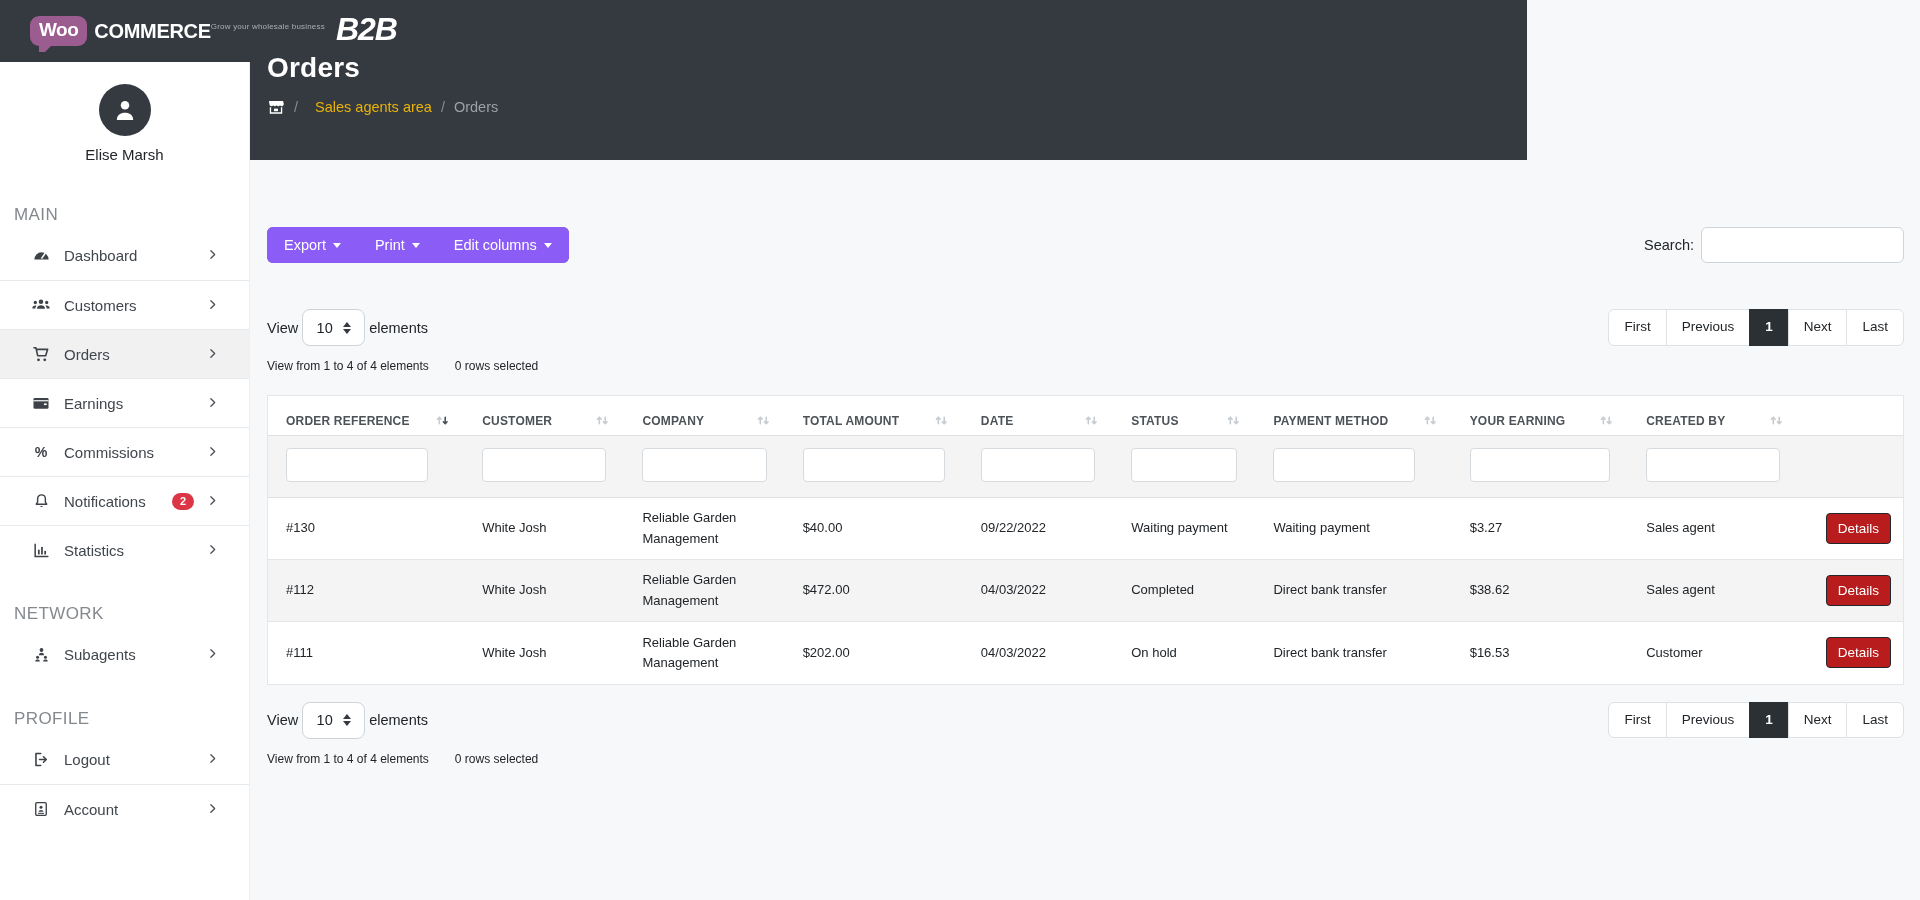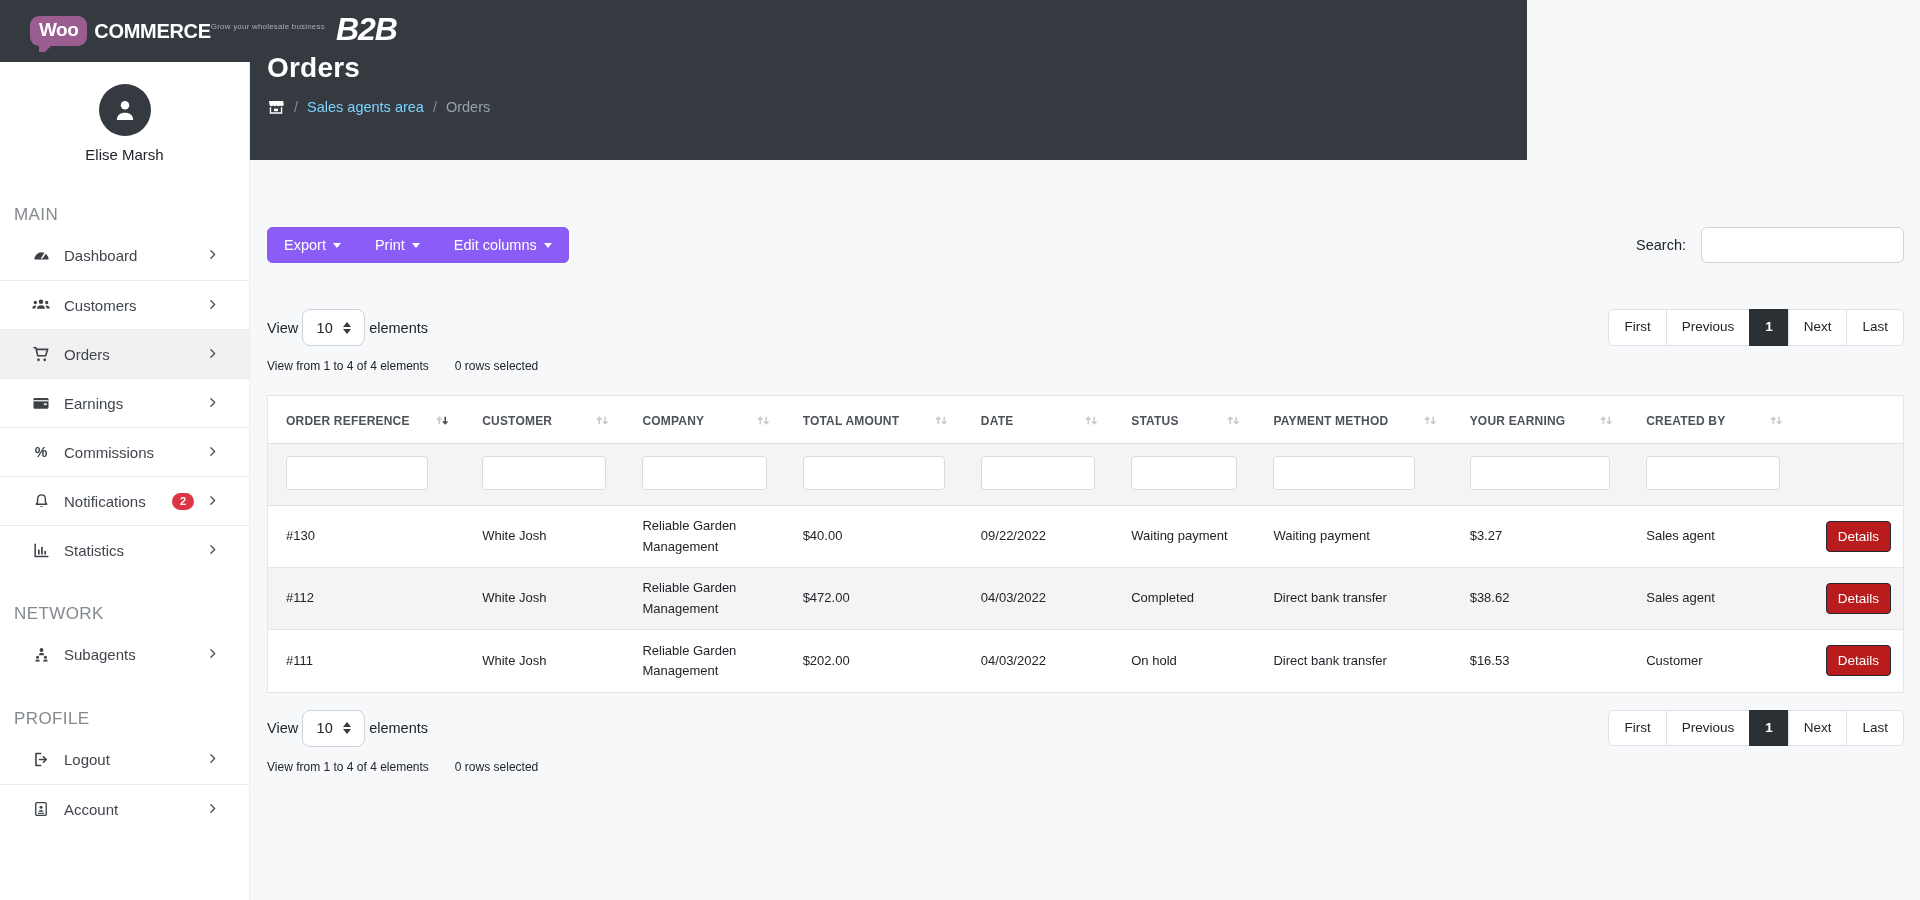--- a/index.html
+++ b/index.html
@@ -15,21 +15,21 @@
     border-top-color:#9b5c8f; border-left-color:#9b5c8f; border-bottom:0; }
   .commerce-wrap { display:flex; flex-direction:row; line-height:1; }
   .commerce { color:#fff; font-weight:800; font-size:20px; letter-spacing:-0.3px; }
   .tagline { color:#a9aeb3; font-size:8px; margin-top:2px; letter-spacing:0.2px; }
   .b2b { color:#fff; font-weight:800; font-style:italic; font-size:32px; letter-spacing:-1px; margin-left:4px; margin-top:-4px;}
 
   .band-head { position:absolute; left:267px; top:52px; }
   .page-title { color:#fff; font-size:28px; font-weight:600; letter-spacing:0.2px; }
   .breadcrumb { display:flex; align-items:center; gap:9px; margin-top:14px; font-size:14.5px; }
   .breadcrumb .sep { color:#868d93; }
-  .crumb-link { color:#7dd3fc; }
+  .crumb-link { color:#eab308;margin-left:8px; }
   .crumb-current { color:#9aa1a7; }
 
   
   .sidebar { position:absolute; top:62px; left:0; width:250px; height:838px; background:#fff;
     border-right:1px solid #eceef0; z-index:3; }
   .avatar { width:52px; height:52px; border-radius:50%; background:#343a40; margin:22px auto 0;
     display:flex; align-items:center; justify-content:center; }
   .user-name { text-align:center; font-size:15px; margin-top:10px; color:#212529; }
   .side-section-label { font-size:17px; color:#84898e; letter-spacing:0.4px; padding:0 0 0 14px; margin-top:30px; }
   .side-section-label.first { margin-top:42px; }
@@ -47,21 +47,21 @@
 
   
   .main { position:absolute; top:160px; left:250px; right:0; bottom:0; background:#f7f8f9; padding:0 16px 0 17px; }
 
   .toolbar { margin-top:67px; display:flex; align-items:center; justify-content:space-between; }
   .btn-group { display:flex; background:#6c757d; border-radius:6px; overflow:hidden; }
   .tb-btn { background:#8b5cf6; border:none; color:#fff; font-size:14.5px; padding:10px 17px; cursor:pointer;
     display:flex; align-items:center; font-family:inherit; }
   .caret { display:inline-block; width:0; height:0; border-left:4.5px solid transparent;
     border-right:4.5px solid transparent; border-top:5px solid #fff; margin-left:7px; }
-  .search-wrap { display:flex; align-items:center; gap:15px; }
+  .search-wrap { display:flex; align-items:center; gap:7px; }
   .search-label { font-size:14.5px; }
   .search-input { width:203px; height:36px; border:1px solid #ced4da; border-radius:6px; background:#fff; padding:0 10px; font-size:14px; }
 
   .list-controls { margin-top:46px; display:flex; align-items:center; justify-content:space-between; }
   .length-wrap { display:flex; align-items:center; gap:4px; font-size:14.5px; }
   .length-select { width:63px; height:37px; background:#fff; border:1px solid #ced4da; border-radius:8px;
     display:flex; align-items:center; justify-content:center; gap:10px; cursor:pointer; font-size:14.5px; }
   .updown { display:flex; flex-direction:column; gap:2px; }
   .updown i { display:block; width:0; height:0; border-left:4px solid transparent; border-right:4px solid transparent; }
   .updown .u { border-bottom:5px solid #343a40; }
@@ -75,21 +75,21 @@
   .pg-btn.active { background:#2b3035; border-color:#2b3035; color:#fff; font-weight:bold; }
 
   .info-line { margin-top:13px; font-size:12px; color:#212529; display:flex; gap:26px; }
 
   
   .table-wrap { margin-top:22px; background:#fff; border:1px solid #e4e7ea; }
   table { width:100%; border-collapse:collapse; table-layout:fixed; }
   th, td { text-align:left; vertical-align:middle; }
   col.c1{width:12%} col.c2{width:9.8%} col.c3{width:9.8%} col.c4{width:10.9%} col.c5{width:9.2%}
   col.c6{width:8.7%} col.c7{width:12%} col.c8{width:10.8%} col.c9{width:10.4%} col.c10{width:auto}
-  thead th { padding:17px 14px 15px 18px; border-bottom:1px solid #dee2e6;text-align:center; }
+  thead th { padding:17px 14px 7px 18px; border-bottom:1px solid #dee2e6;text-align:center; }
   .th-inner { display:flex; align-items:center; justify-content:space-between; gap:6px; }
   .th-label { font-size:12px; font-weight:bold; color:#4c5257; letter-spacing:0.2px; white-space:nowrap;
     overflow:hidden; text-overflow:ellipsis; }
   .sort-ic { flex:none; }
   .sort-ic .arr { stroke:#c7ccd1; stroke-width:1.7; fill:none; stroke-linecap:round; stroke-linejoin:round; }
   .sort-ic.desc .arr-down { stroke:#495057; }
   tr.filter-row td { padding:10px 18px 13px; border-bottom:1px solid #dee2e6; }
   .filter-input { width:100%; max-width:142px; height:34px; border:1px solid #d6dbdf; border-radius:4px; background:#fff; padding:0 8px; font-size:13px;}
   tbody td { padding:10px 14px 10px 18px; font-size:13px; color:#212529; line-height:1.55; height:62px;
     border-bottom:1px solid #e3e6e9; }

